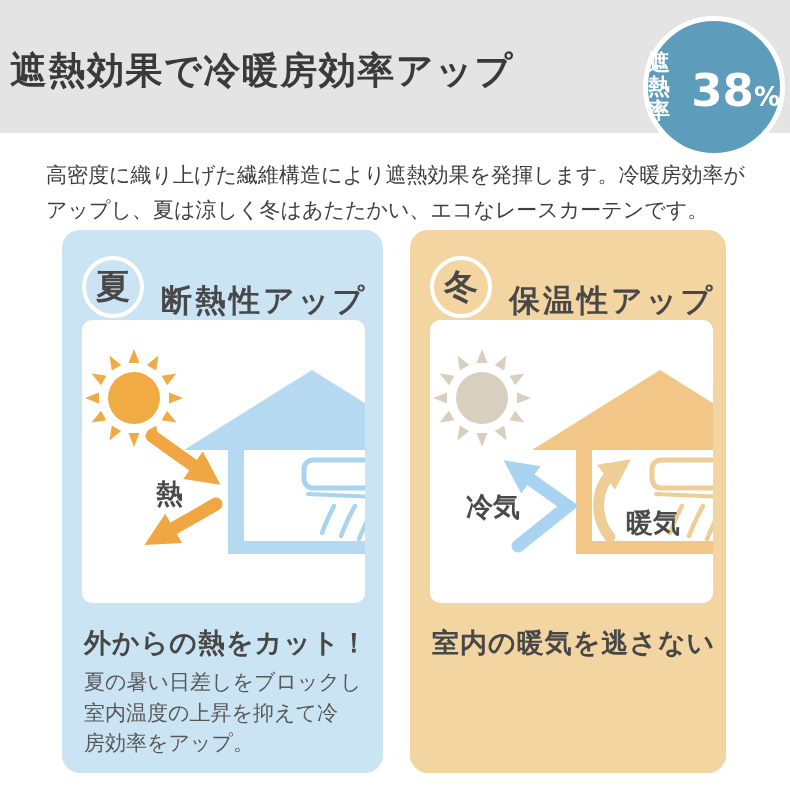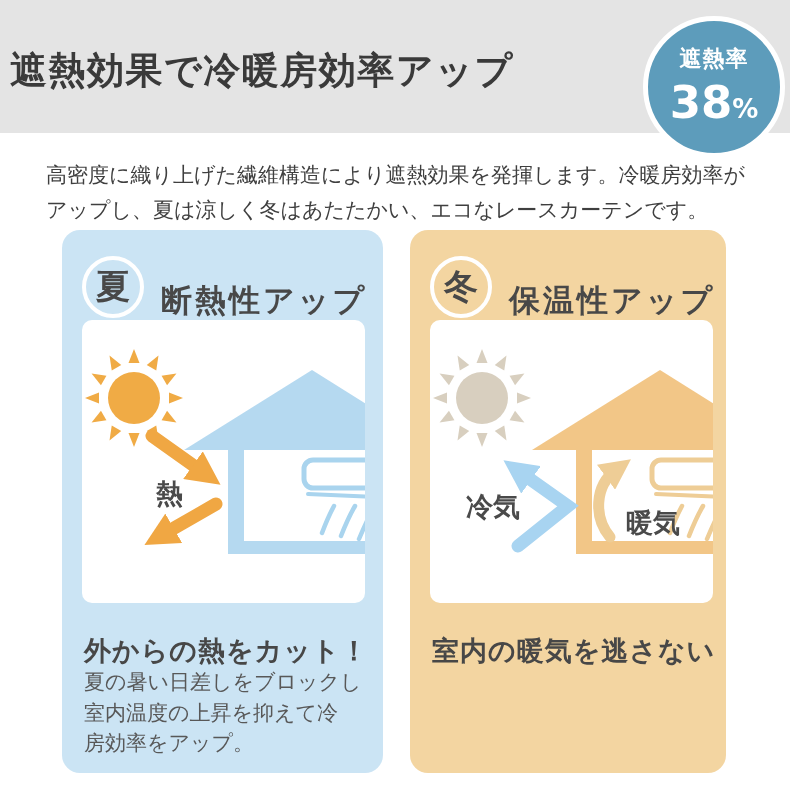--- a/index.html
+++ b/index.html
@@ -9,21 +9,21 @@
   }
   
   .header-band{position:absolute;top:0;left:0;width:790px;height:133px;background:#e4e4e4;}
   .page-title{
     position:absolute;top:46px;left:10px;width:750px;text-align:left;
     font-size:37px;font-weight:bold;color:#3a3a3a;letter-spacing:1.5px;white-space:pre;
   }
   .badge{
     position:absolute;left:643px;top:16px;width:142px;height:142px;border-radius:50%;
     background:#5d9cbb;border:5px solid #ffffff;box-sizing:border-box;
-    display:flex;flex-direction:column;align-items:center;justify-content:center;color:#fff;
+    display:flex;flex-direction:row;align-items:center;justify-content:center;color:#fff;
   }
   .badge-label{font-size:22px;font-weight:bold;letter-spacing:1px;line-height:1.1;}
   .badge-value-row{display:flex;align-items:baseline;line-height:1.05;margin-top:8px;}
   .badge-value{font-size:45px;font-weight:bold;}
   .badge-unit{font-size:26px;font-weight:bold;}
   
   .intro{
     position:absolute;top:147px;left:35px;width:748px;margin:11px;
     font-size:21px;line-height:35px;color:#3f3f3f;white-space:pre;
   }
@@ -39,21 +39,21 @@
   }
   .panel-title{font-size:31px;font-weight:bold;color:#484848;letter-spacing:3px;white-space:pre;margin-top:28px;}
   .illus{
     position:absolute;top:90px;left:20px;width:283px;height:283px;background:#ffffff;
     border-radius:10px;overflow:hidden;
   }
   .illus svg{display:block;}
   .illus text{font-family:"DejaVu Sans","Liberation Sans",sans-serif;font-weight:600;font-size:27px;fill:#4a4a4a;}
   .panel-headline{
     position:absolute;top:395px;left:22px;font-size:27px;font-weight:bold;
-    color:#474747;letter-spacing:1px;white-space:pre;margin-top:8px;
+    color:#474747;letter-spacing:1px;white-space:pre;
   }
   .panel-body{
     position:absolute;top:437px;left:22px;font-size:21px;line-height:30.5px;
     color:#585858;white-space:pre;
   }
 </style>
 </head>
 <body>
 
 <div class="page">

